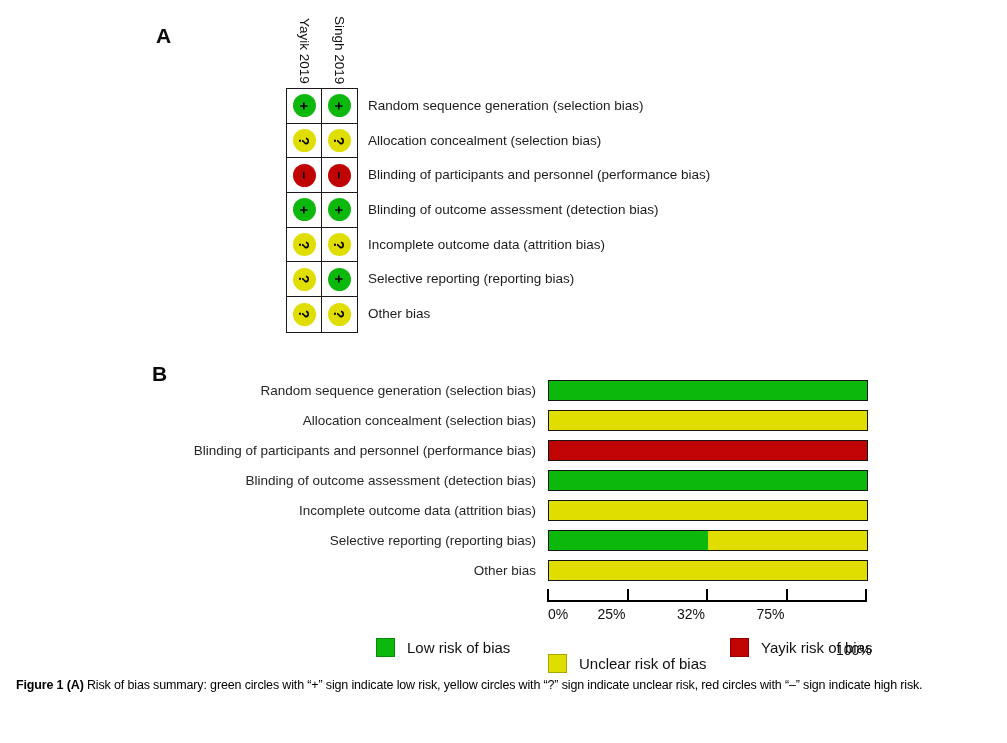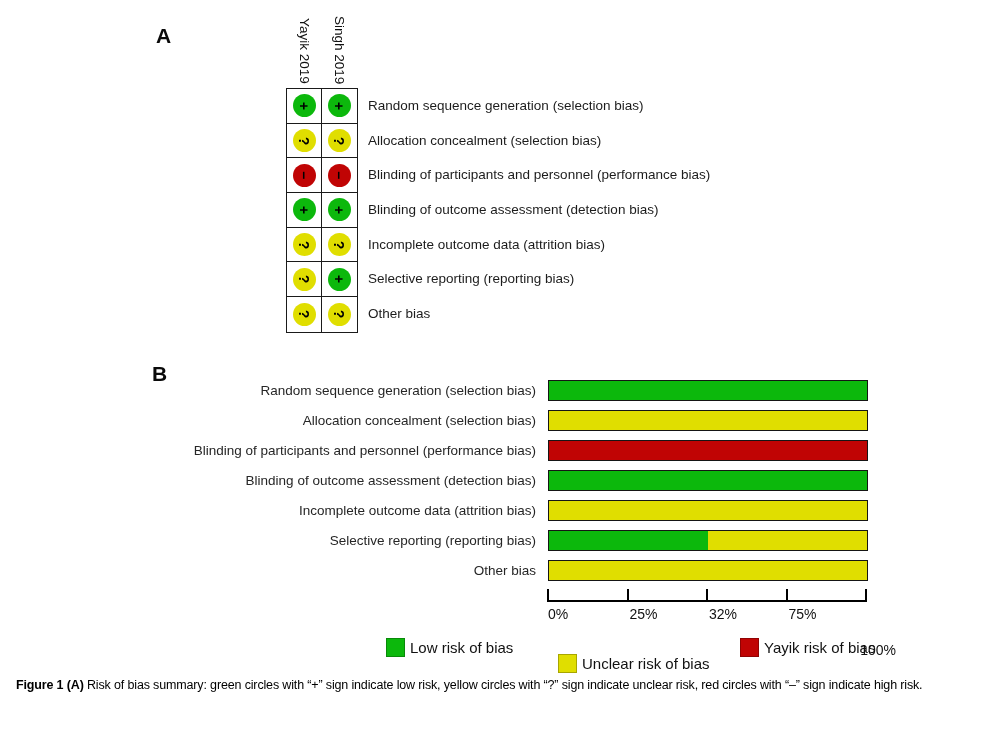--- a/index.html
+++ b/index.html
@@ -28,24 +28,24 @@
   
   #b-rows{position:absolute;left:0;top:375px;width:1007px;}
   .b-row{display:flex;align-items:center;height:30px;}
   .b-label{width:536px;text-align:right;font-size:13.5px;white-space:nowrap;color:#262626;}
   .b-bar{margin-left:12px;width:318px;height:19px;border:1px solid #151515;
          display:flex;background:#fff;}
   .b-seg{height:100%;}
   #b-axis{position:absolute;left:548px;top:589px;width:330px;height:36px;}
   .axis-line{position:absolute;left:0;top:11px;width:319px;height:2px;background:#000;}
   .axis-tick{position:absolute;top:0;width:2px;height:13px;background:#000;}
-  .axis-label{position:absolute;top:17px;width:60px;text-align:right;
+  .axis-label{position:absolute;top:17px;width:60px;text-align:left;
               font-size:14px;color:#111;}
   #b-legend{position:absolute;left:0;top:638px;width:1007px;height:26px;}
-  .legend-item{position:absolute;display:flex;align-items:center;gap:5px;margin-left:10px;}
+  .legend-item{position:absolute;display:flex;align-items:center;gap:12px;}
   .legend-swatch{width:19px;height:19px;display:inline-block;
                  border:1px solid rgba(0,0,0,0.25);box-sizing:border-box;}
   .legend-label{font-size:15px;color:#111;}
 
   
   #caption{position:absolute;left:16px;top:676px;width:980px;font-size:12.5px;
            line-height:19px;letter-spacing:-0.15px;color:#000;}
   .bold{font-weight:bold;}
 </style>
 </head>

